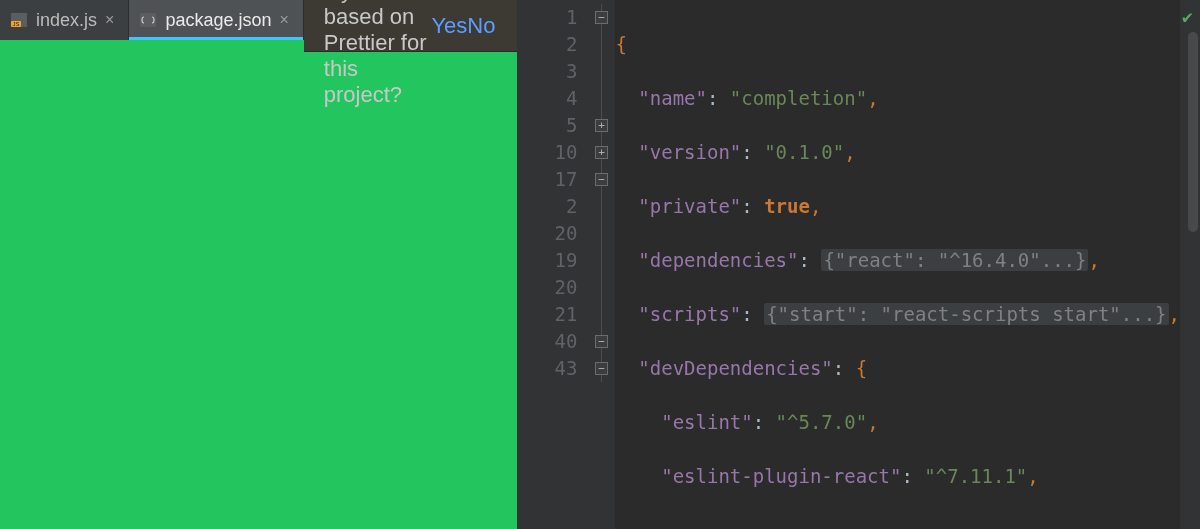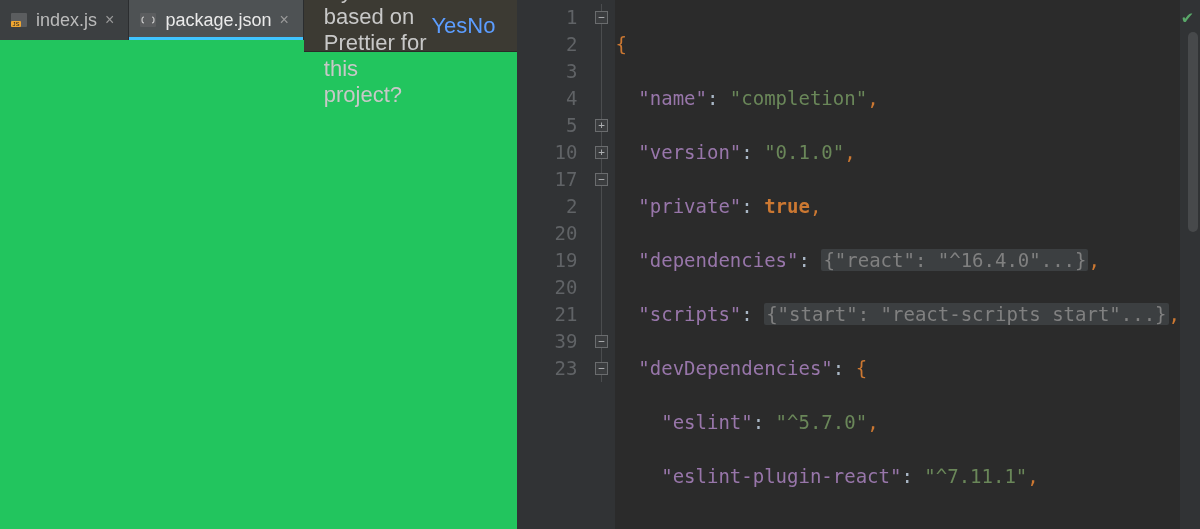--- a/index.html
+++ b/index.html
@@ -206,22 +206,22 @@
       <div>3</div>
       <div>4</div>
       <div>5</div>
       <div>10</div>
       <div>17</div>
       <div>2</div>
       <div>20</div>
       <div>19</div>
       <div>20</div>
       <div>21</div>
-      <div>39</div>
-      <div>23</div>
+      <div>40</div>
+      <div>43</div>
     </div>
 
     <div class="fold-col" id="fold-col">
         <div class="cell fold-line">
           <div class="fold-btn">−</div>
         </div>
         <div class="cell fold-line"></div>
         <div class="cell fold-line"></div>
         <div class="cell fold-line"></div>
         <div class="cell fold-line">

